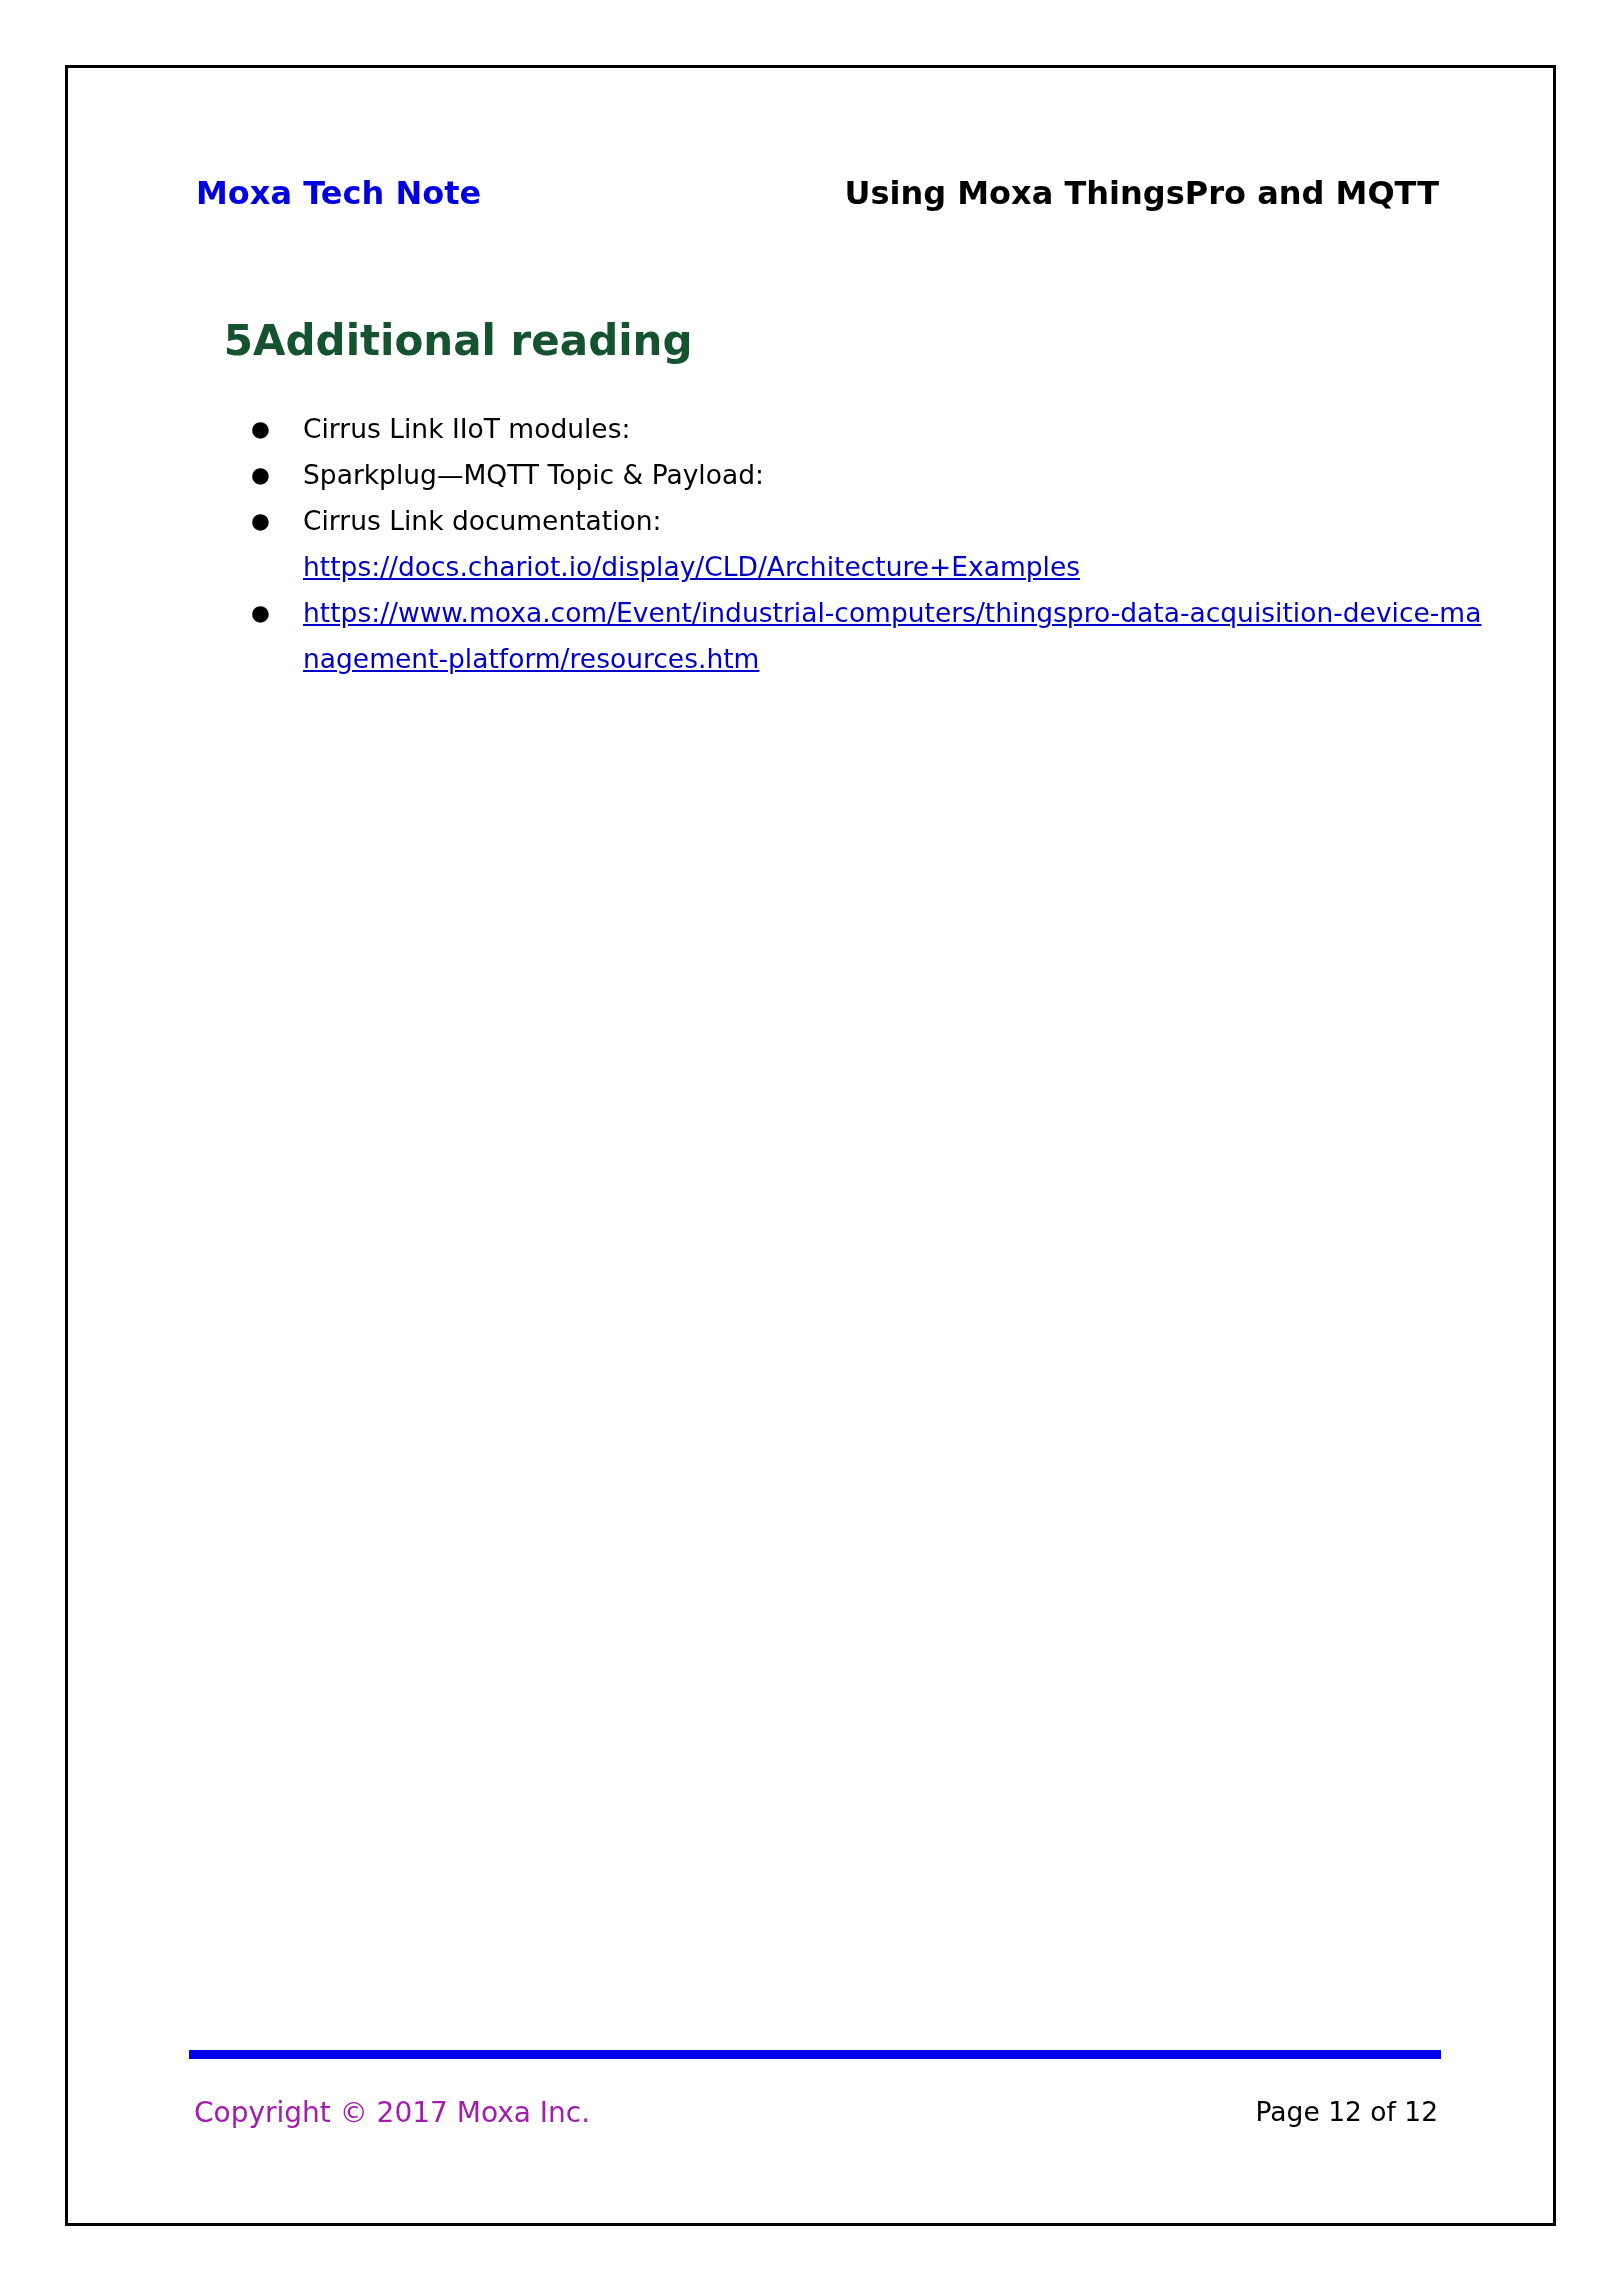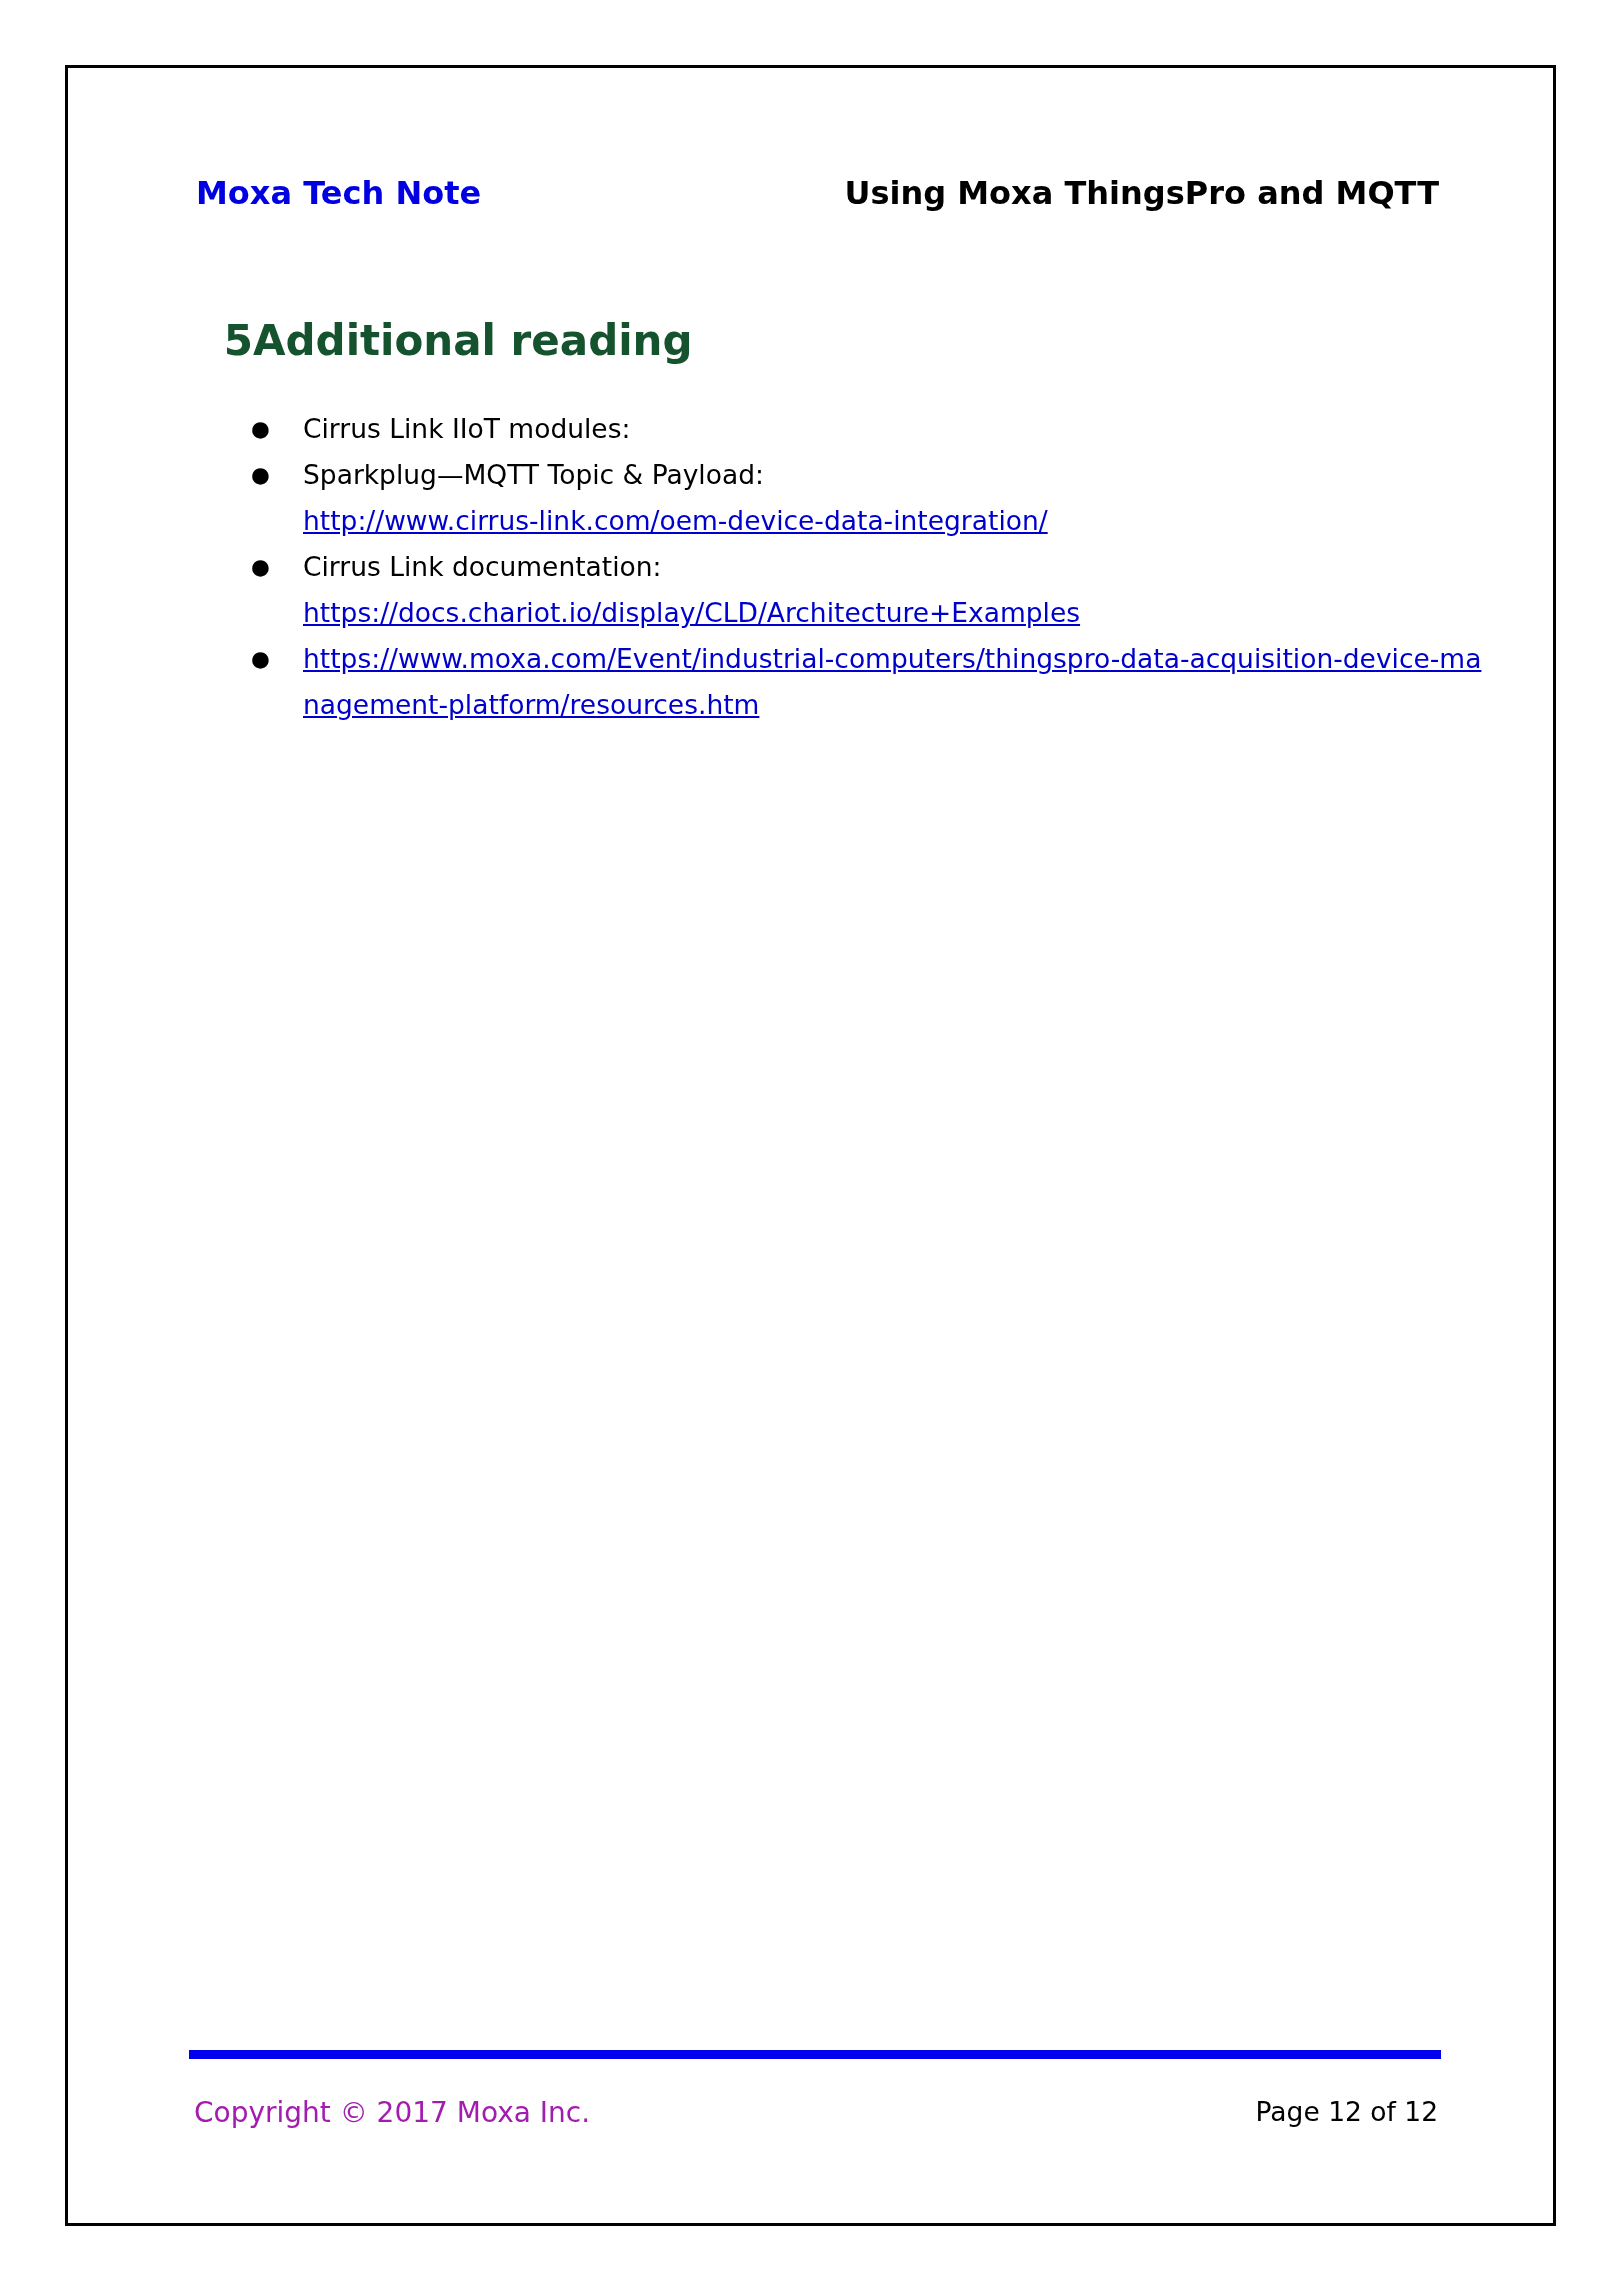--- a/index.html
+++ b/index.html
@@ -31,21 +31,20 @@
 </div>
 
 <div class="list">
   <div class="item">
     <span class="bullet">●</span>
     <div class="line">Cirrus Link IIoT modules:</div>
   </div>
   <div class="item">
     <span class="bullet">●</span>
     <div class="line">Sparkplug—MQTT Topic &amp; Payload:</div>
-    <div class="line"><a class="link">http://www.cirrus-link.com/oem-device-data-integration/</a></div>
   </div>
   <div class="item">
     <span class="bullet">●</span>
     <div class="line">Cirrus Link documentation:</div>
     <div class="line"><a class="link">https://docs.chariot.io/display/CLD/Architecture+Examples</a></div>
   </div>
   <div class="item">
     <span class="bullet">●</span>
     <div class="line"><a class="link">https://www.moxa.com/Event/industrial-computers/thingspro-data-acquisition-device-ma</a></div>
     <div class="line"><a class="link">nagement-platform/resources.htm</a></div>

